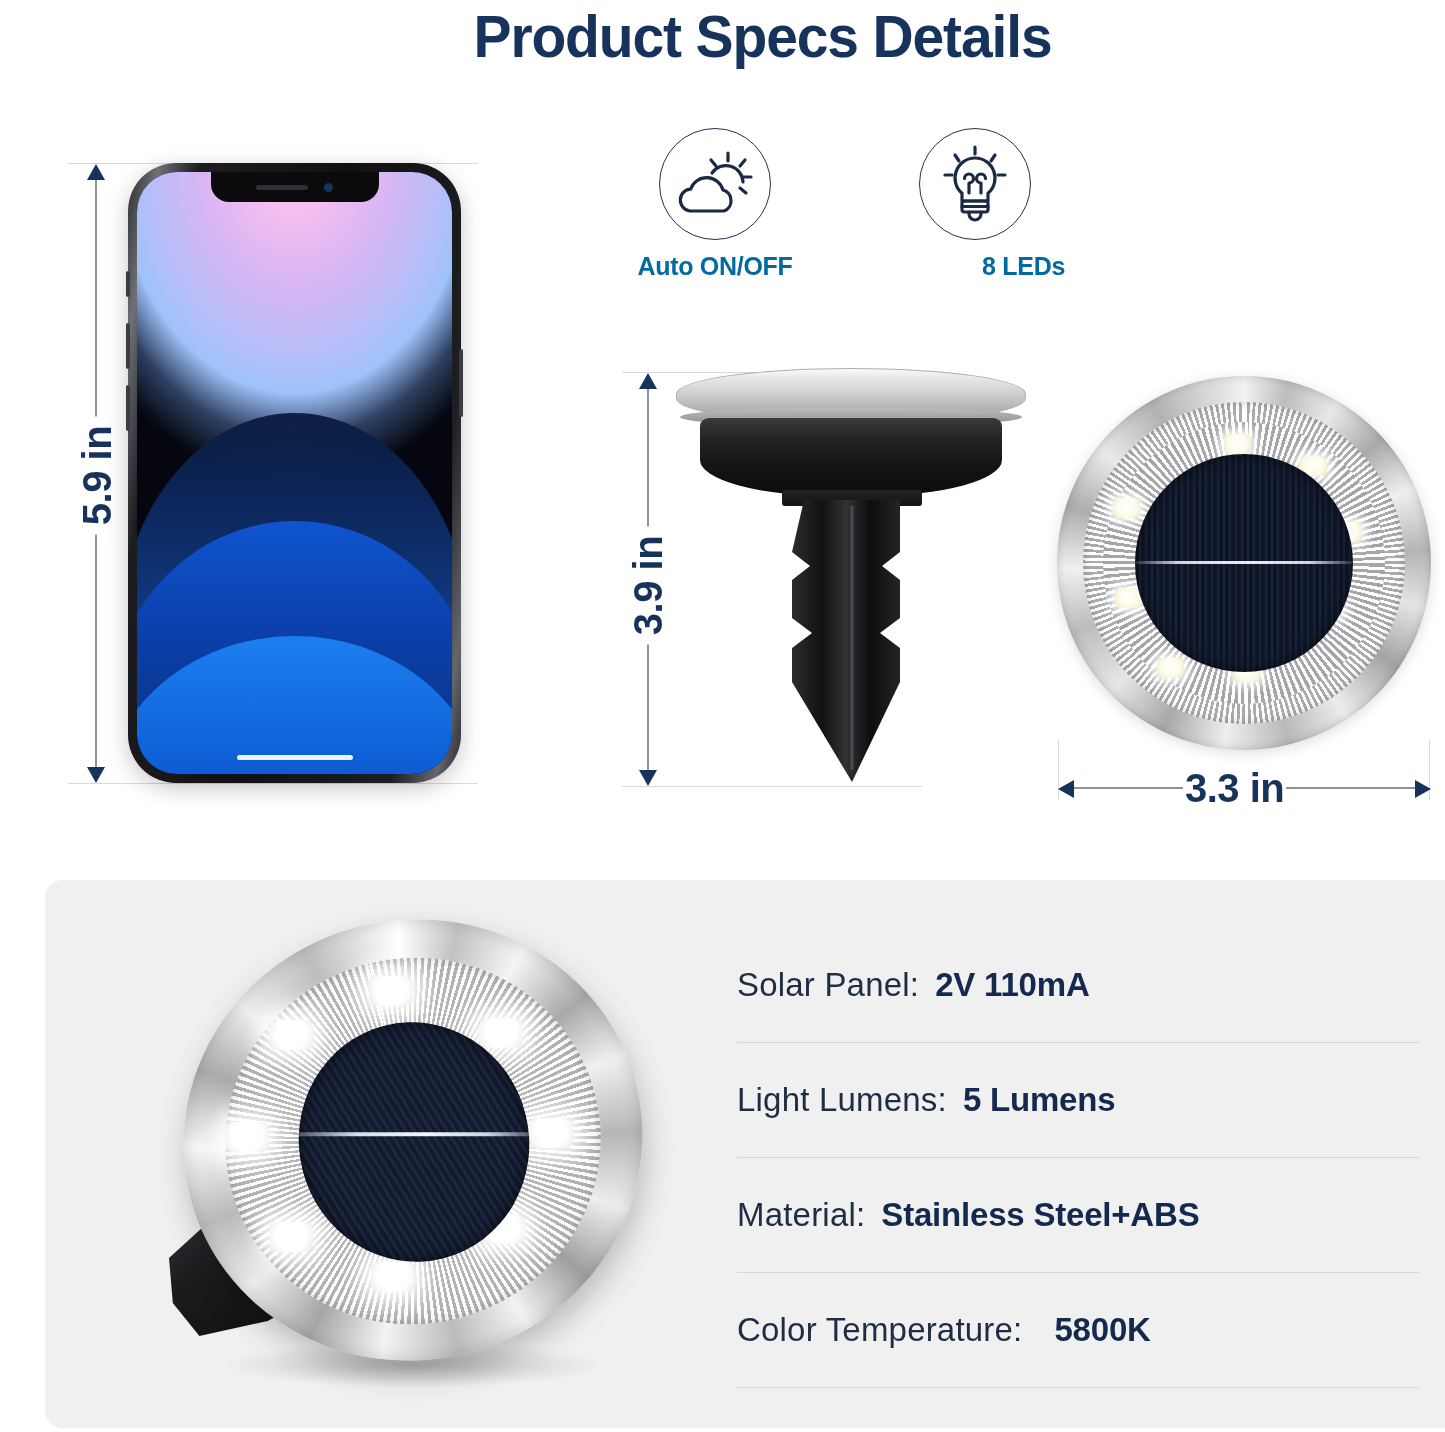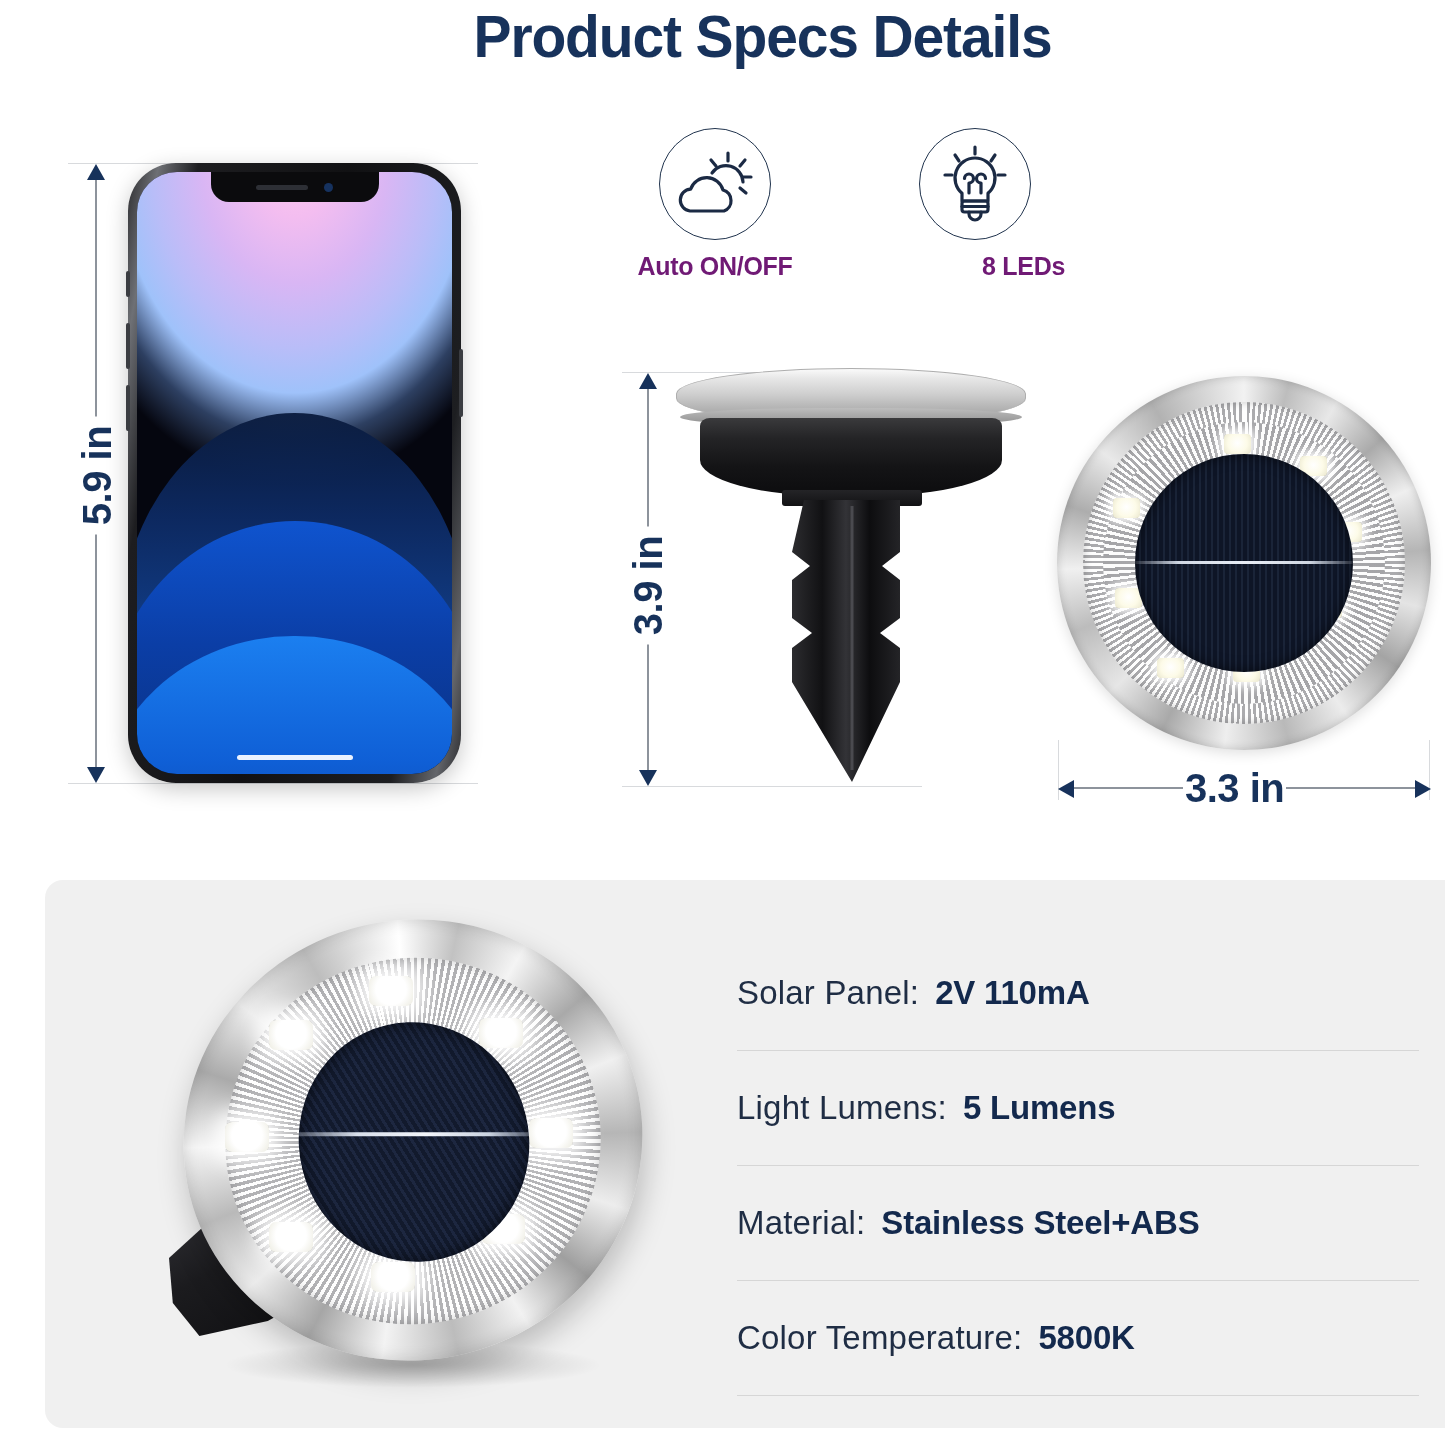--- a/index.html
+++ b/index.html
@@ -25,21 +25,21 @@
   .features { position: absolute; top: 128px; left: 560px; width: 760px; height: 170px; }
   .feature { position: absolute; text-align: center; }
   .feat-circle {
     width: 112px; height: 112px; border-radius: 50%;
     border: 1.6px solid #20334d; margin: 0 auto;
     display: flex; align-items: center; justify-content: center;
     background: #fff;
   }
   .feat-label {
     margin-top: 12px; font-size: 25px; font-weight: 700;
-    color: #701a75; letter-spacing: -0.3px; white-space: nowrap;
+    color: #0369a1; letter-spacing: -0.3px; white-space: nowrap;
   }
   #feat0 { left: 0px;   top: 0; width: 230px; }
   #feat1 { left: 285px; top: 0; width: 180px; text-align: right; }
   #feat2 { left: 465px; top: 0; width: 300px; }
 
   
   .ext-line { position: absolute; background: #d8dadd; }
   .dim-line-v { position: absolute; width: 1.6px; background: #8d939c; }
   .dim-line-h { position: absolute; height: 1.6px; background: #8d939c; }
   .arrow-up, .arrow-down, .arrow-left, .arrow-right {
@@ -229,26 +229,26 @@
     background: linear-gradient(150deg,#35353a 0%,#1b1b1e 40%,#0c0c0e 100%);
     clip-path: polygon(0% 44%, 26% 14%, 62% 0%, 100% 28%, 86% 62%, 52% 86%, 16% 96%, 2% 74%);
     border-radius: 12px;
   }
   .hero-shadow {
     position: absolute; left: 60px; top: 432px; width: 380px; height: 46px;
     border-radius: 50%; background: radial-gradient(ellipse,rgba(0,0,0,.22),rgba(0,0,0,0) 70%);
   }
 
   
-  .spec-table { position: absolute; left: 692px; top: 56px; width: 682px; }
+  .spec-table { position: absolute; left: 692px; top: 48px; width: 682px; }
   .spec-row {
     height: 115px; display: flex; align-items: center;
     border-bottom: 1.5px solid #d6d6d6;
   }
-  .spec-row:last-child { border-bottom: 1.5px solid #d6d6d6; }
+  .spec-row:last-child { border-bottom: 1.5px solid #d6d6d6; gap: 16px; }
   .spec-key {
     font-size: 33px; font-weight: 400; color: #1f2d44;
     letter-spacing: 0.2px; white-space: nowrap;
   }
   .spec-val {
     font-size: 33px; font-weight: 700; color: #13294d;
     margin-left: 16px; letter-spacing: -0.2px; white-space: nowrap;
   }
 </style>
 </head>

